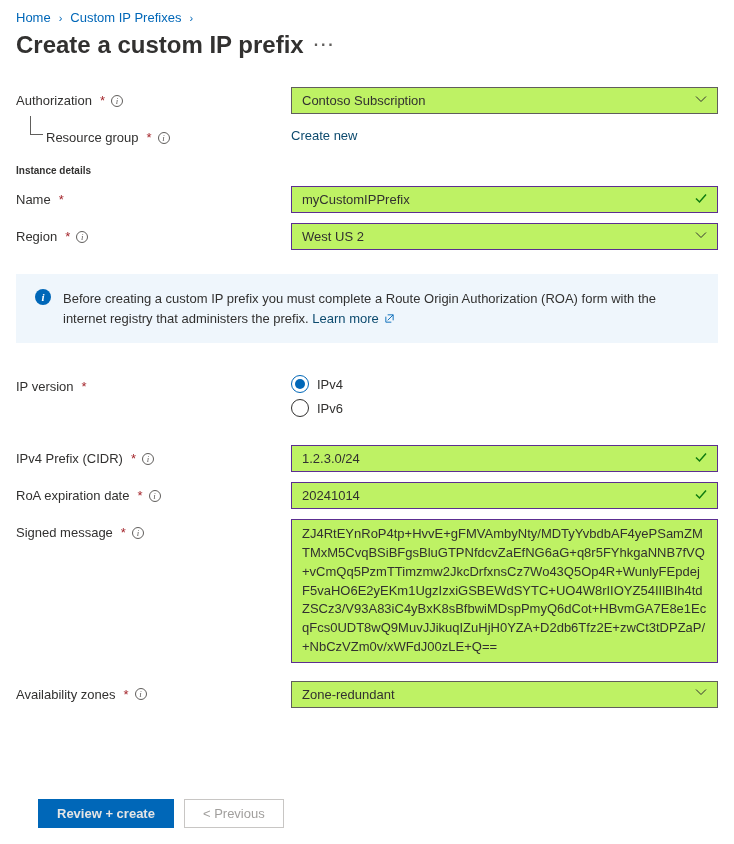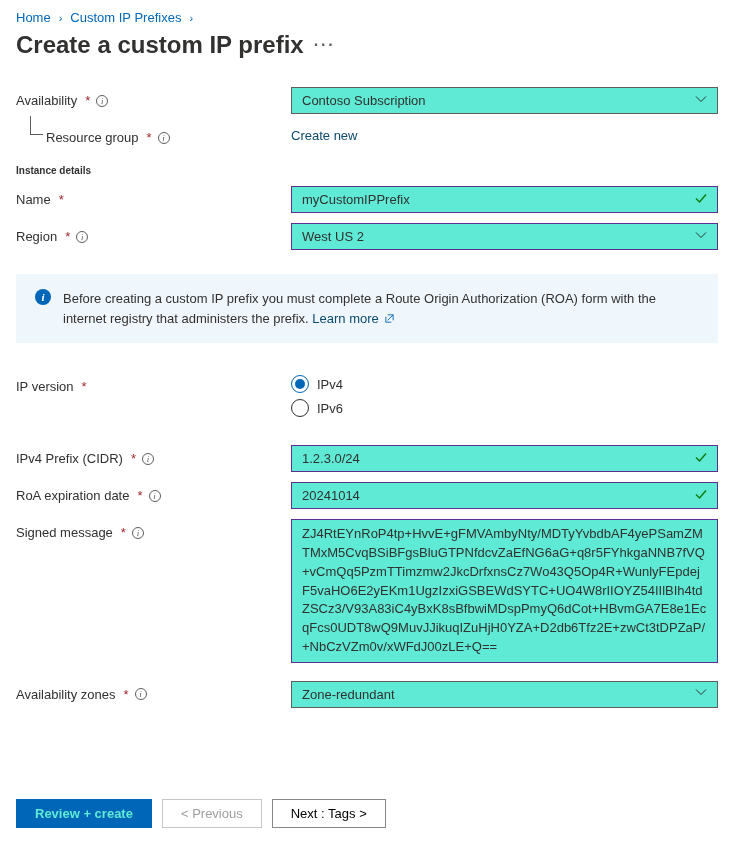--- a/index.html
+++ b/index.html
@@ -31,21 +31,21 @@
     }
     .req { color: #a4262c; margin-left: 2px; }
     .info-icon {
       width: 12px; height: 12px; border: 1px solid #605e5c; border-radius: 50%;
       display: inline-flex; align-items: center; justify-content: center;
       font-size: 9px; color: #605e5c; font-style: italic; font-family: Georgia, serif;
       cursor: pointer;
     }
     .field-col { flex: 1; }
     .select, .input, .textarea {
-      width: 100%; border: 1px solid #605e5c; background: #5eead4;
+      width: 100%; border: 1px solid #605e5c; background: #bef264;
       padding: 5px 28px 5px 10px; font-size: 13px; font-family: inherit;
       position: relative; color: #323130;
     }
     .input.validated, .select.validated, .textarea.validated { border: 1px solid #5c2e91; }
     .select, .input, .textarea-wrap { position: relative; }
     .chev-down {
       position: absolute; right: 10px; top: 50%; transform: translateY(-50%);
       pointer-events: none;
     }
     .chev-down svg { width: 12px; height: 12px; }
@@ -90,42 +90,42 @@
     .textarea-wrap { position: relative; width: 100%; }
 
     .footer {
       position: absolute; bottom: 16px; left: 16px; right: 16px;
       display: flex; gap: 10px; padding-top: 12px;
     }
     .btn {
       padding: 6px 18px; font-size: 13px; font-family: inherit;
       border: 1px solid #8a8886; background: #fff; cursor: pointer;
     }
-    .btn.primary { background: #0067b8; color: #5eead4; border-color: #0067b8; font-weight: 600; }
+    .btn.primary { background: #0067b8; color: #e5e5e5; border-color: #0067b8; font-weight: 600; margin-left: 22px; }
     .btn.disabled { color: #a19f9d; border-color: #c8c6c4; cursor: default; }
     .underline-link { }
   </style>
 </head>
 <body>
 
 <div class="breadcrumb">
   <a>Home</a>
   <span class="chevron">›</span>
   <a>Custom IP Prefixes</a>
   <span class="chevron">›</span>
 </div>
 
 <h1>
   <span>Create a custom IP prefix</span>
   <span class="ellipsis">···</span>
 </h1>
 
 <div class="form-row">
   <div class="label-col">
-    <span>Availability</span>
+    <span>Authorization</span>
     <span class="req">*</span>
     <span class="info-icon">i</span>
   </div>
   <div class="field-col">
     <div class="select">
       <span>Contoso Subscription</span>
       <span class="chev-down">
         <svg viewBox="0 0 12 12">
             <path d="M1 3 L6 8 L11 3" fill="none" stroke="#323130" stroke-width="1"></path>
           </svg>
@@ -277,14 +277,13 @@
             <path d="M1 3 L6 8 L11 3" fill="none" stroke="#323130" stroke-width="1"></path>
           </svg>
       </span>
     </div>
   </div>
 </div>
 
 <div class="footer">
   <button class="btn primary">Review + create</button>
   <button class="btn disabled">&lt; Previous</button>
-  <button class="btn">Next : Tags &gt;</button>
 </div>
 
 </body></html>

